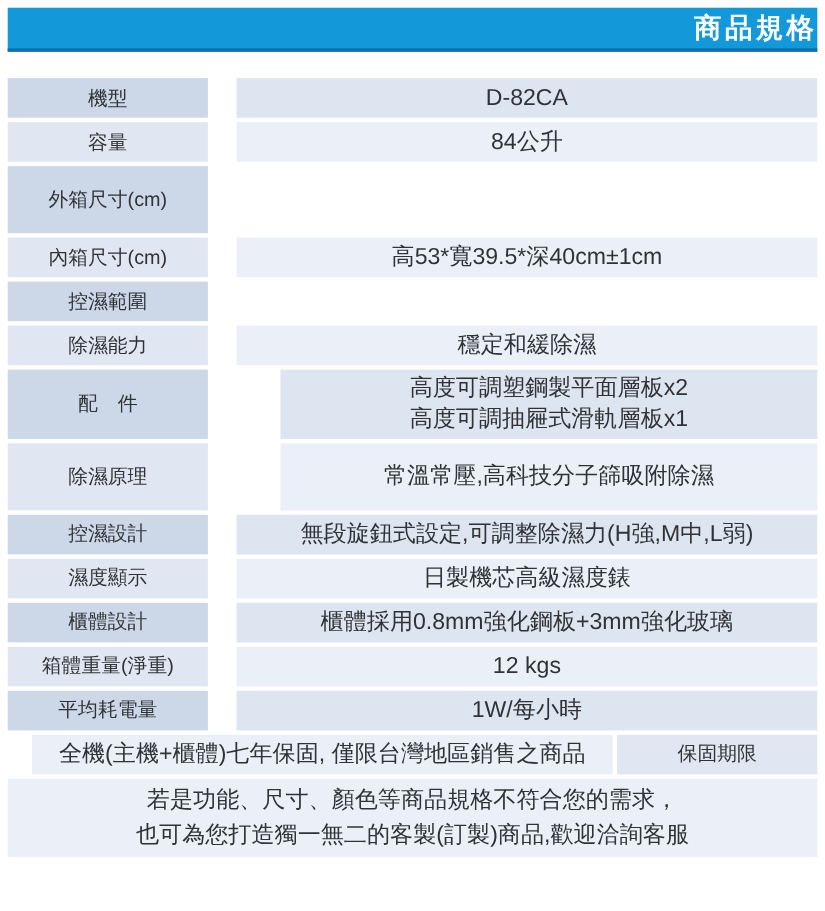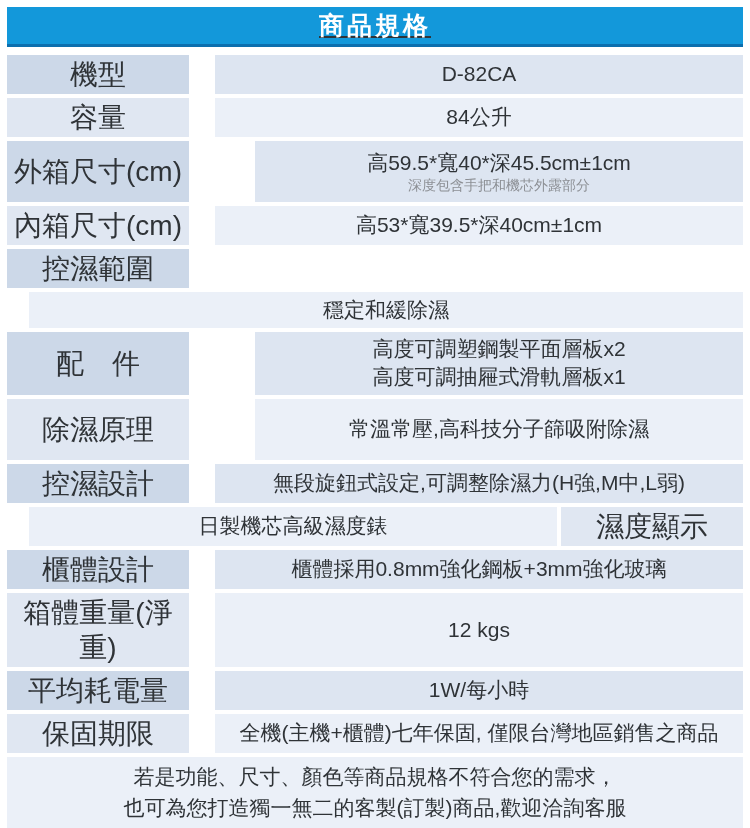--- a/index.html
+++ b/index.html
@@ -15,44 +15,43 @@
     box-sizing: border-box;
     padding: 7px;
     background: #ffffff;
   }
   .title-bar {
     height: 37px;
     background: var(--header-blue, #1398da);
     border-bottom: 3px solid var(--header-edge, #0c6fae);
     display: flex;
     align-items: center;
-    justify-content: center;
-    margin-bottom: 8px;
-    text-decoration: underline;
+    justify-content: flex-end;
+    margin-bottom: 24px;
   }
   .title-bar .title {
     color: #ffffff;
     font-size: 25px;
     font-weight: bold;
     letter-spacing: 3px;
   }
   .rows { display: flex; flex-direction: column; gap: 4px; }
   .row { display: flex; gap: 4px; }
   .cell {
     display: flex;
     flex-direction: column;
     align-items: center;
     justify-content: center;
     box-sizing: border-box;
     text-align: center;
   }
   .label {
     width: 182px;
     flex: 0 0 182px;
-    font-size: 28px;
+    font-size: 18px;
     line-height: 1.25;
     padding: 2px 4px;
   }
   .value {
     flex: 1 1 auto;
     font-size: 21px;
     line-height: 1.35;
     padding: 3px 8px;
     margin-left: 22px;
   }
@@ -103,38 +102,35 @@
 
     <div class="row h1">
       <div class="cell label">容量</div>
       <div class="cell value">
         <span>84公升</span>
       </div>
     </div>
 
     <div class="row h2">
       <div class="cell label">外箱尺寸(cm)</div>
-      <div class="cell value">
-        <span>高59.5*寬40*深45.5cm±1cm</span>
-        <span class="note">深度包含手把和機芯外露部分</span>
-      </div>
     </div>
 
     <div class="row h1">
       <div class="cell label">內箱尺寸(cm)</div>
       <div class="cell value">
         <span>高53*寬39.5*深40cm±1cm</span>
       </div>
     </div>
 
     <div class="row h1">
       <div class="cell label">控濕範圍</div>
     </div>
 
     <div class="row h1">
+      <div class="cell label">除濕能力</div>
       <div class="cell value">
         <span>穩定和緩除濕</span>
       </div>
     </div>
 
     <div class="row h2">
       <div class="cell label">配　件</div>
       <div class="cell value">
         <span>高度可調塑鋼製平面層板x2</span>
         <span>高度可調抽屜式滑軌層板x1</span>
@@ -149,24 +145,24 @@
     </div>
 
     <div class="row h1">
       <div class="cell label">控濕設計</div>
       <div class="cell value">
         <span>無段旋鈕式設定,可調整除濕力(H強,M中,L弱)</span>
       </div>
     </div>
 
     <div class="row h1">
+      <div class="cell label">濕度顯示</div>
       <div class="cell value">
         <span>日製機芯高級濕度錶</span>
       </div>
-      <div class="cell label">濕度顯示</div>
     </div>
 
     <div class="row h1">
       <div class="cell label">櫃體設計</div>
       <div class="cell value">
         <span>櫃體採用0.8mm強化鋼板+3mm強化玻璃</span>
       </div>
     </div>
 
     <div class="row h1">
@@ -178,24 +174,24 @@
 
     <div class="row h1">
       <div class="cell label">平均耗電量</div>
       <div class="cell value">
         <span>1W/每小時</span>
       </div>
     </div>
 
 
     <div class="row h1">
-      <div class="cell label">保固期限</div>
       <div class="cell value">
         <span>全機(主機+櫃體)七年保固, 僅限台灣地區銷售之商品</span>
       </div>
+      <div class="cell label">保固期限</div>
     </div>
 
   </div>
 
   <div class="footer-band">
     <span>若是功能、尺寸、顏色等商品規格不符合您的需求，</span>
     <span>也可為您打造獨一無二的客製(訂製)商品,歡迎洽詢客服</span>
   </div>
 
 </div>

